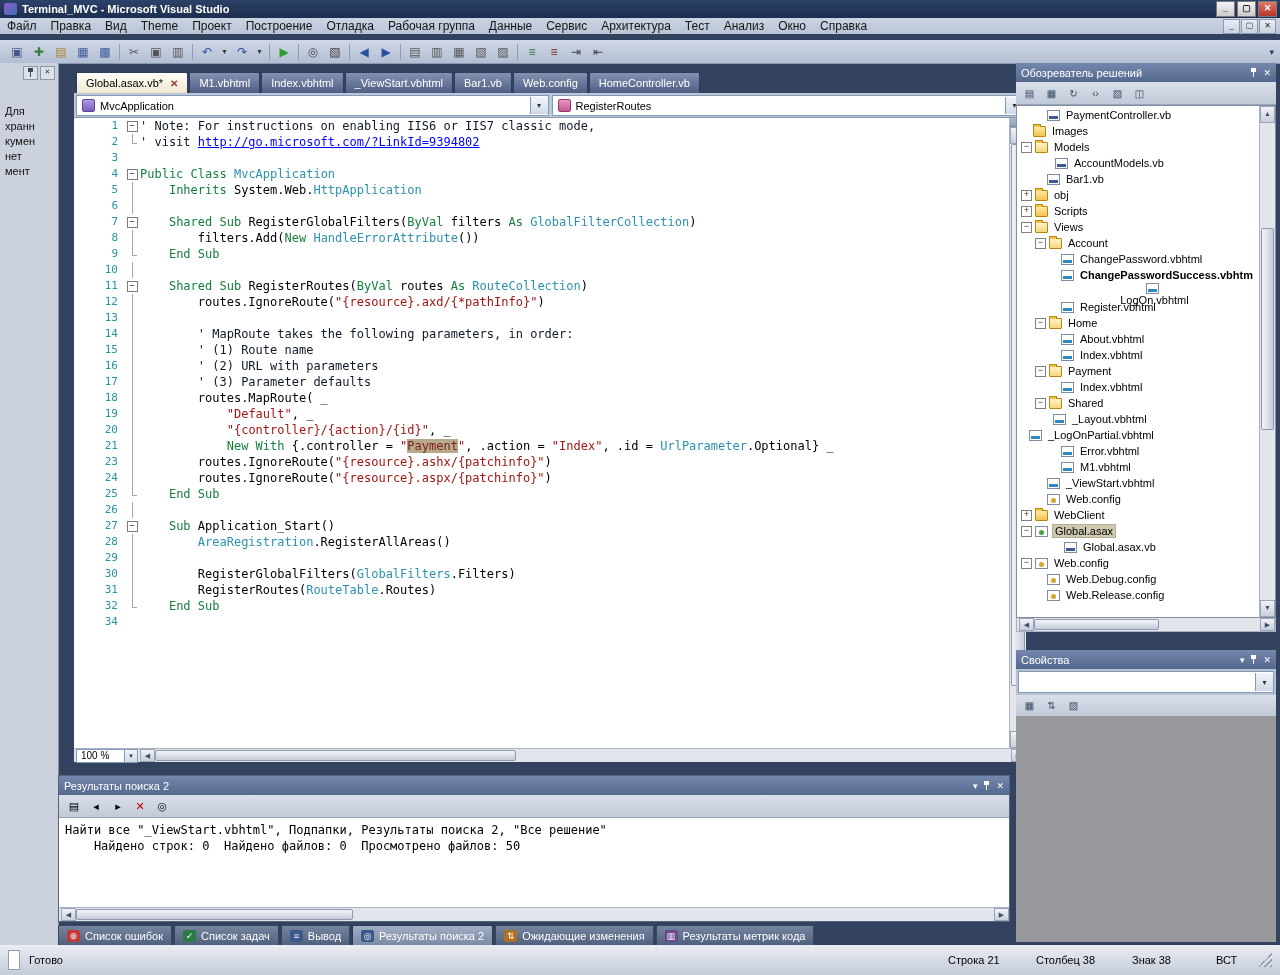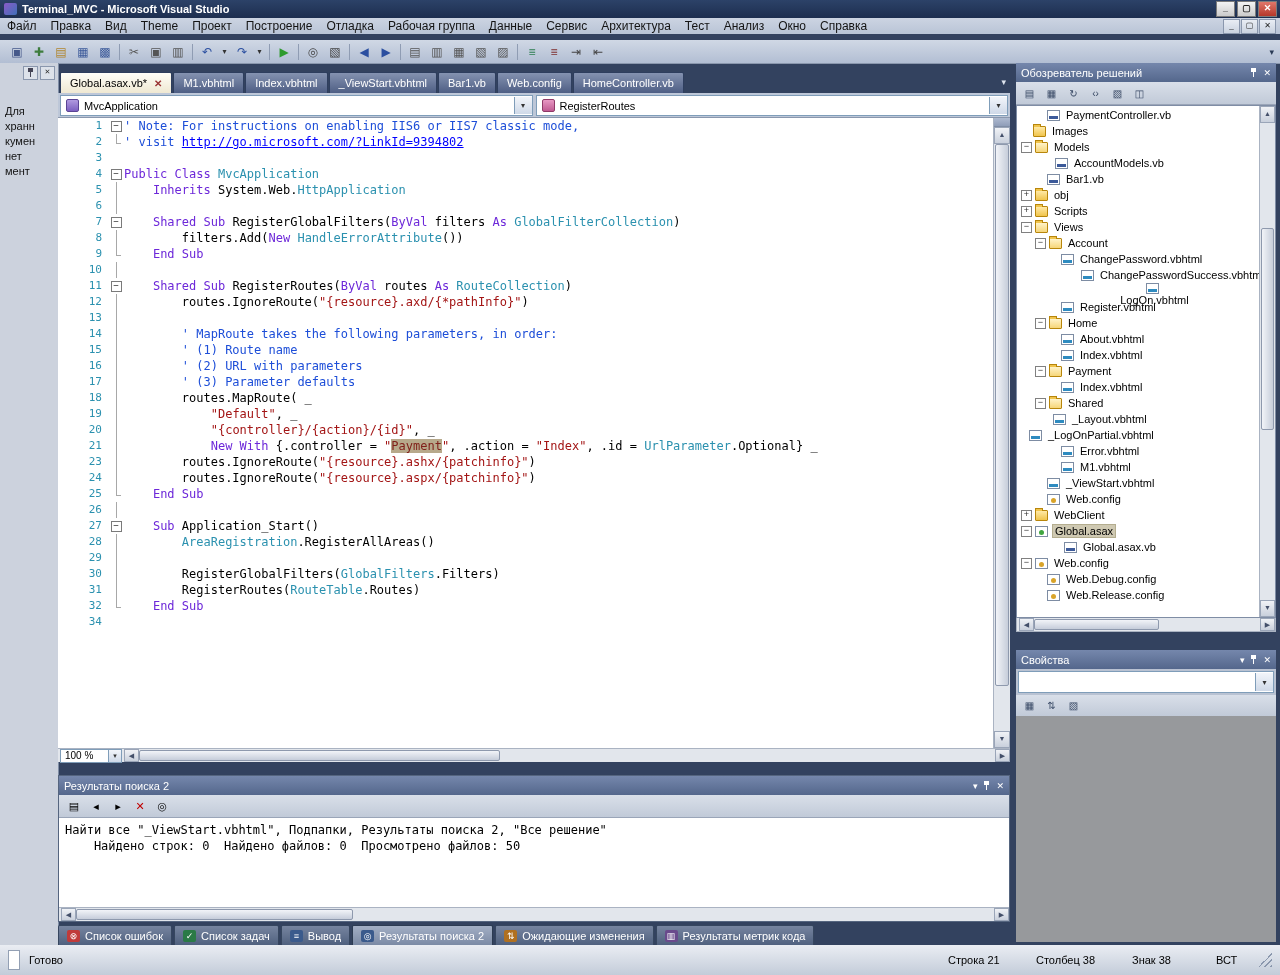--- a/index.html
+++ b/index.html
@@ -25,42 +25,42 @@
   .tb-sep{width:1px;height:16px;background:#8f9cb3;margin:0 3px;flex:none;}
   .tb-overflow{margin-left:auto;margin-right:6px;font-size:9px;color:#2a3a55;}
 
   
   .left-strip{position:absolute;left:0;top:63px;width:58px;height:882px;background:#ccd2dd;border-right:1px solid #7f8da5;font-size:11px;color:#111;}
   .strip-head{display:flex;justify-content:flex-end;gap:2px;padding:3px 3px 0 0;}
   .strip-btn{width:13px;height:12px;border:1px solid #8a97ad;background:#dde2ea;font-size:7px;line-height:10px;text-align:center;color:#333;}
   .strip-lines{padding:24px 5px 0 5px;line-height:15px;}
 
   
-  .editor{position:absolute;left:58px;top:63px;width:952px;height:699px;}
+  .editor{position:absolute;left:74px;top:63px;width:952px;height:699px;}
   .tabstrip{position:absolute;top:9px;left:2px;right:20px;height:21px;display:flex;align-items:flex-end;overflow:hidden;}
   .doc-tab{height:20px;display:flex;align-items:center;padding:0 9px;font-size:11px;color:#fff;background:linear-gradient(#8492b0,#4e5e84);border:1px solid #2e3e5e;border-bottom:none;border-radius:2px 2px 0 0;margin-right:1px;white-space:nowrap;flex:none;}
   .doc-tab.active{background:linear-gradient(#fffef8,#efe8d2);color:#000;}
   .tab-close{margin-left:7px;color:#993333;font-weight:bold;font-size:10px;}
   .tab-list-btn{position:absolute;top:14px;right:4px;color:#dfe5ef;font-size:9px;}
   .navbar{position:absolute;top:30px;left:0;right:0;height:25px;background:#bdc7d8;display:flex;gap:3px;padding:2px;box-sizing:border-box;border-bottom:1px solid #8a97ad;}
   .nav-combo{flex:1;background:#fff;border:1px solid #7f9db9;display:flex;align-items:center;font-size:11px;height:19px;color:#000;}
   .ci{width:11px;height:11px;margin:0 5px;border-radius:2px;flex:none;}
   .ci.type{background:linear-gradient(#b09ae0,#7b5fc0);border:1px solid #5a4494;}
   .ci.member{background:linear-gradient(#e898c4,#c05a92);border:1px solid #8f3a68;}
   .nav-arrow{margin-left:auto;width:17px;height:17px;background:linear-gradient(#f2f5fa,#cfd9e8);border-left:1px solid #7f9db9;display:flex;align-items:center;justify-content:center;font-size:8px;color:#333;flex:none;}
 
   .code-area{position:absolute;top:55px;left:0;width:936px;height:630px;background:#fff;overflow:hidden;font-family:"DejaVu Sans Mono","Liberation Mono",monospace;font-size:12px;}
   .code-line{display:flex;height:16px;line-height:16px;}
   .ln{width:44px;text-align:right;color:#2b91af;padding-right:6px;flex:none;font-size:11px;}
   .fold{width:16px;flex:none;position:relative;}
   .f-box{width:9px;height:9px;border:1px solid #7a7a7a;background:#fff;font-size:9px;line-height:7px;text-align:center;color:#333;margin:3px auto 0;display:block;}
   .f-line::after{content:"";position:absolute;left:8px;top:0;height:16px;border-left:1px solid #a8a8a8;}
   .f-end::after{content:"";position:absolute;left:8px;top:0;height:9px;width:4px;border-left:1px solid #a8a8a8;border-bottom:1px solid #a8a8a8;}
   .code-text{white-space:pre;}
-  .tk-c{color:#1d4ed8;} .tk-k{color:#6d28d9;} .tk-y{color:#2b91af;} .tk-s{color:#a31515;} .tk-p{color:#000;}
+  .tk-c{color:#0f172a;} .tk-k{color:#15803d;} .tk-y{color:#2b91af;} .tk-s{color:#a31515;} .tk-p{color:#000;}
   .tk-l{color:#0000ff;text-decoration:underline;}
   .tk-hs{color:#80201a;background:#b7a98b;}
 
   .v-scroll{position:absolute;top:55px;right:0;width:16px;height:630px;background:#e2e6ec;border-left:1px solid #aab3c2;display:flex;flex-direction:column;}
   .split{height:8px;background:linear-gradient(#aebad0,#8f9db8);border-bottom:1px solid #7f8da5;flex:none;}
   .sb-btn{height:15px;background:linear-gradient(#f0f2f6,#c9d0dc);border:1px solid #9aa5b8;font-size:7px;line-height:13px;text-align:center;color:#44506a;flex:none;}
   .sb-track{flex:1;position:relative;}
   .sb-thumb{position:absolute;left:1px;right:1px;top:0;height:92%;background:linear-gradient(90deg,#f2f4f8,#c6cdda);border:1px solid #8e99ad;border-radius:2px;}
   .h-bar{position:absolute;left:0;bottom:0;height:14px;width:952px;background:#e2e6ec;border-top:1px solid #aab3c2;display:flex;align-items:center;box-sizing:border-box;}
   .zoom{width:56px;height:12px;background:#fff;border:1px solid #7f9db9;font-size:10px;display:flex;align-items:center;padding-left:4px;margin-left:2px;flex:none;}
@@ -579,21 +579,21 @@
           <div class="t-row" style="padding-left: 18px;">
             <span class="t-exp">−</span>
             <span class="t-ico folderopen"></span>
             <span class="t-label">Account</span>
           </div>
           <div class="t-row" style="padding-left: 32px;">
             <span class="t-exp-sp"></span>
             <span class="t-ico vbhtml"></span>
             <span class="t-label">ChangePassword.vbhtml</span>
           </div>
-          <div class="t-row" style="padding-left: 52px;">
+          <div class="t-row" style="padding-left: 32px; font-weight: bold;">
             <span class="t-exp-sp"></span>
             <span class="t-ico vbhtml"></span>
             <span class="t-label">ChangePasswordSuccess.vbhtm</span>
           </div>
           <div class="t-row" style="padding-left: 32px; flex-direction: column;">
             <span class="t-exp-sp"></span>
             <span class="t-ico vbhtml"></span>
             <span class="t-label">LogOn.vbhtml</span>
           </div>
           <div class="t-row" style="padding-left: 32px;">

